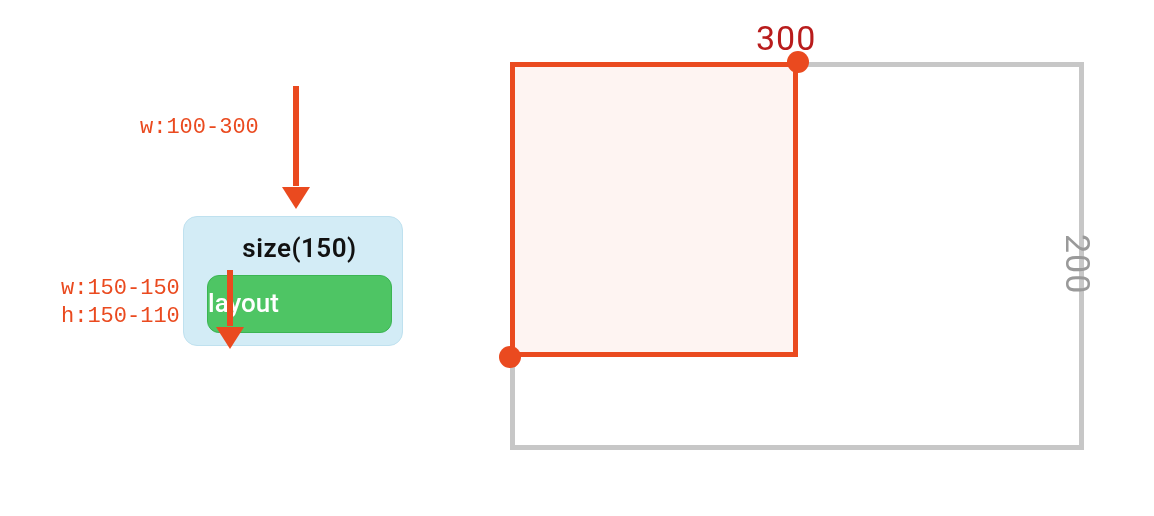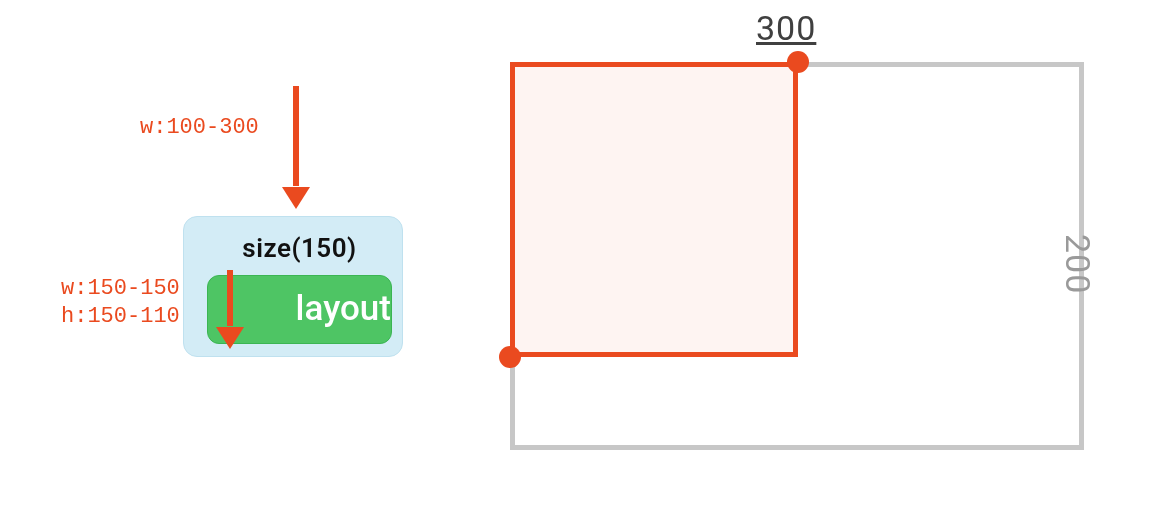--- a/index.html
+++ b/index.html
@@ -100,23 +100,23 @@
     color: #111;
     text-align: center;
     padding: 6px 0 12px 0;
     letter-spacing: 0.5px;
   }
   .size-card .child {
     background: #4ec564;
     border: 1px solid #3bb553;
     border-radius: 12px;
     color: #ffffff;
-    font-size: 35px;
+    font-size: 26px;
     font-weight: 500;
-    text-align: right;
+    text-align: left;
     padding: 12px 0 14px 0;
   }
 
   
 
   
   .max-box {
     position: absolute;
     left: 510px;
     top: 62px;
@@ -146,25 +146,24 @@
     height: 22px;
     background: #ea4a1f;
     border-radius: 50%;
     transform: translate(-50%, -50%);
   }
 
   
   .dim-300 {
     position: absolute;
     left: 756px;
-    top: 8px;
-    color: #404040;
+    top: 18px;
+    color: #b91c1c;
     font-size: 34px;
     letter-spacing: 1px;
-    text-decoration: underline;
   }
   .dim-200 {
     position: absolute;
     left: 1098px;
     top: 234px;
     color: #9a9a9a;
     font-size: 34px;
     letter-spacing: 1px;
     transform: rotate(90deg);
     transform-origin: left top;

